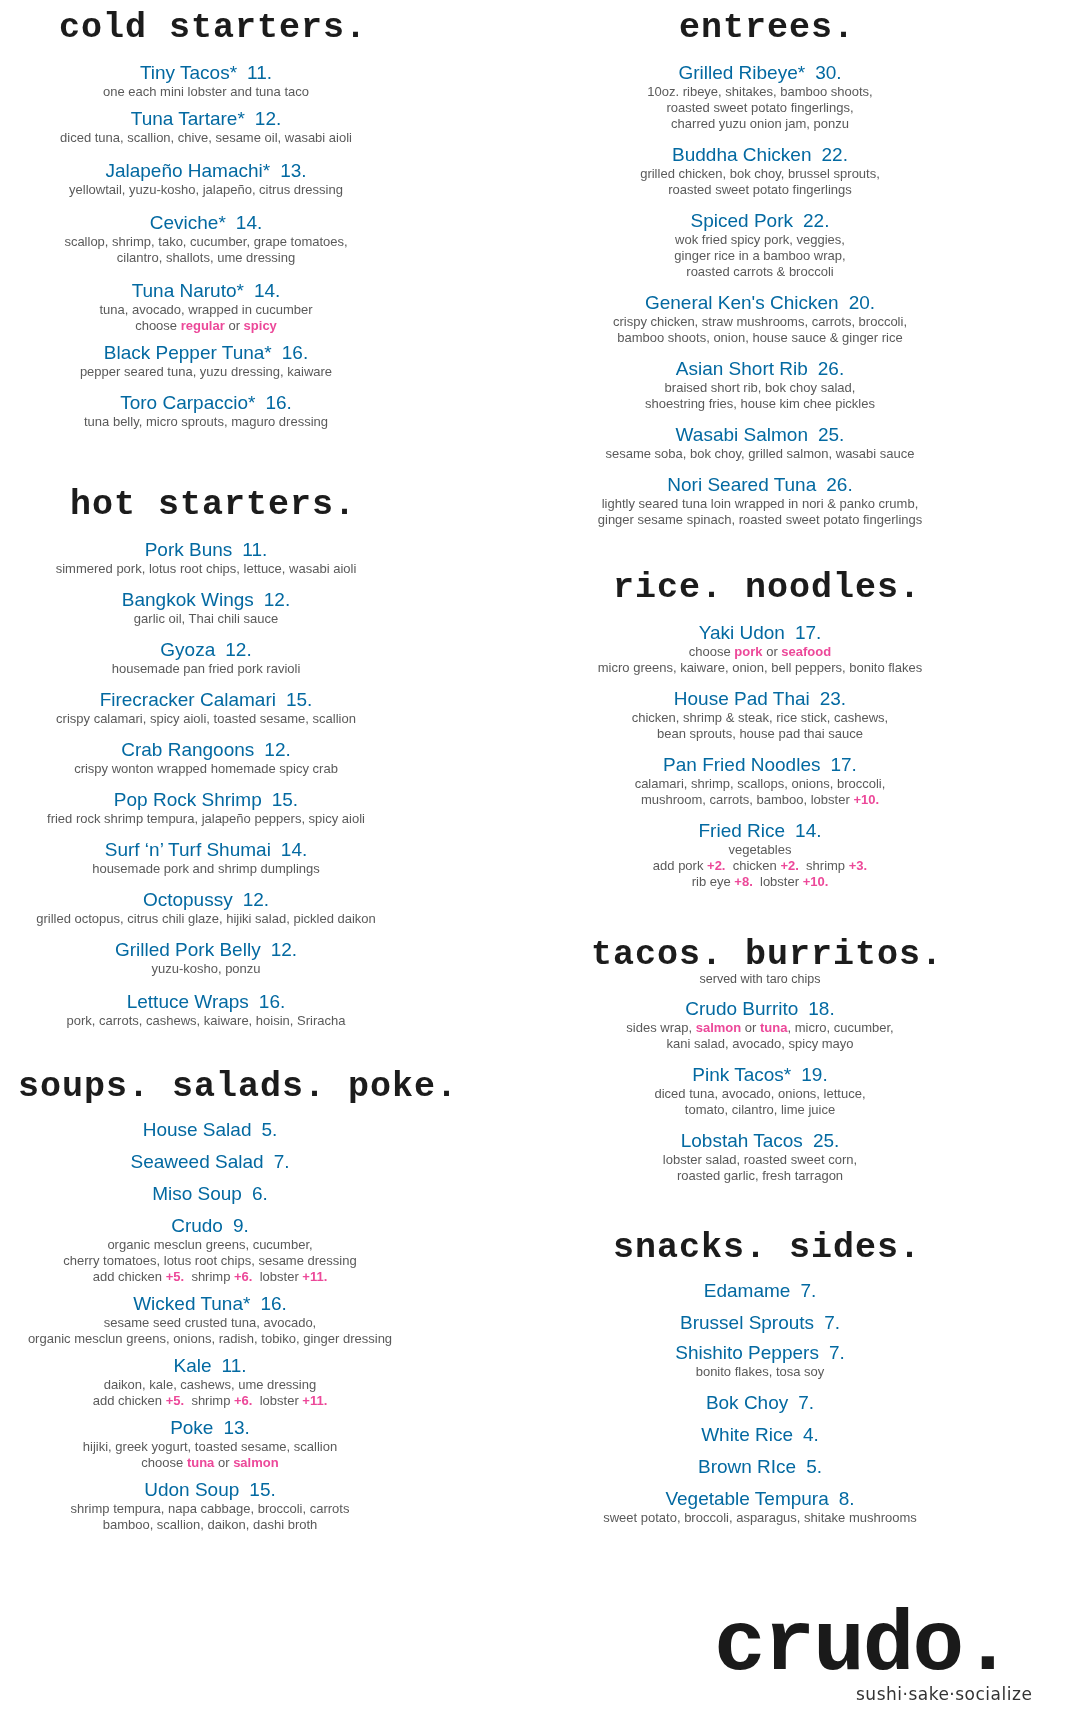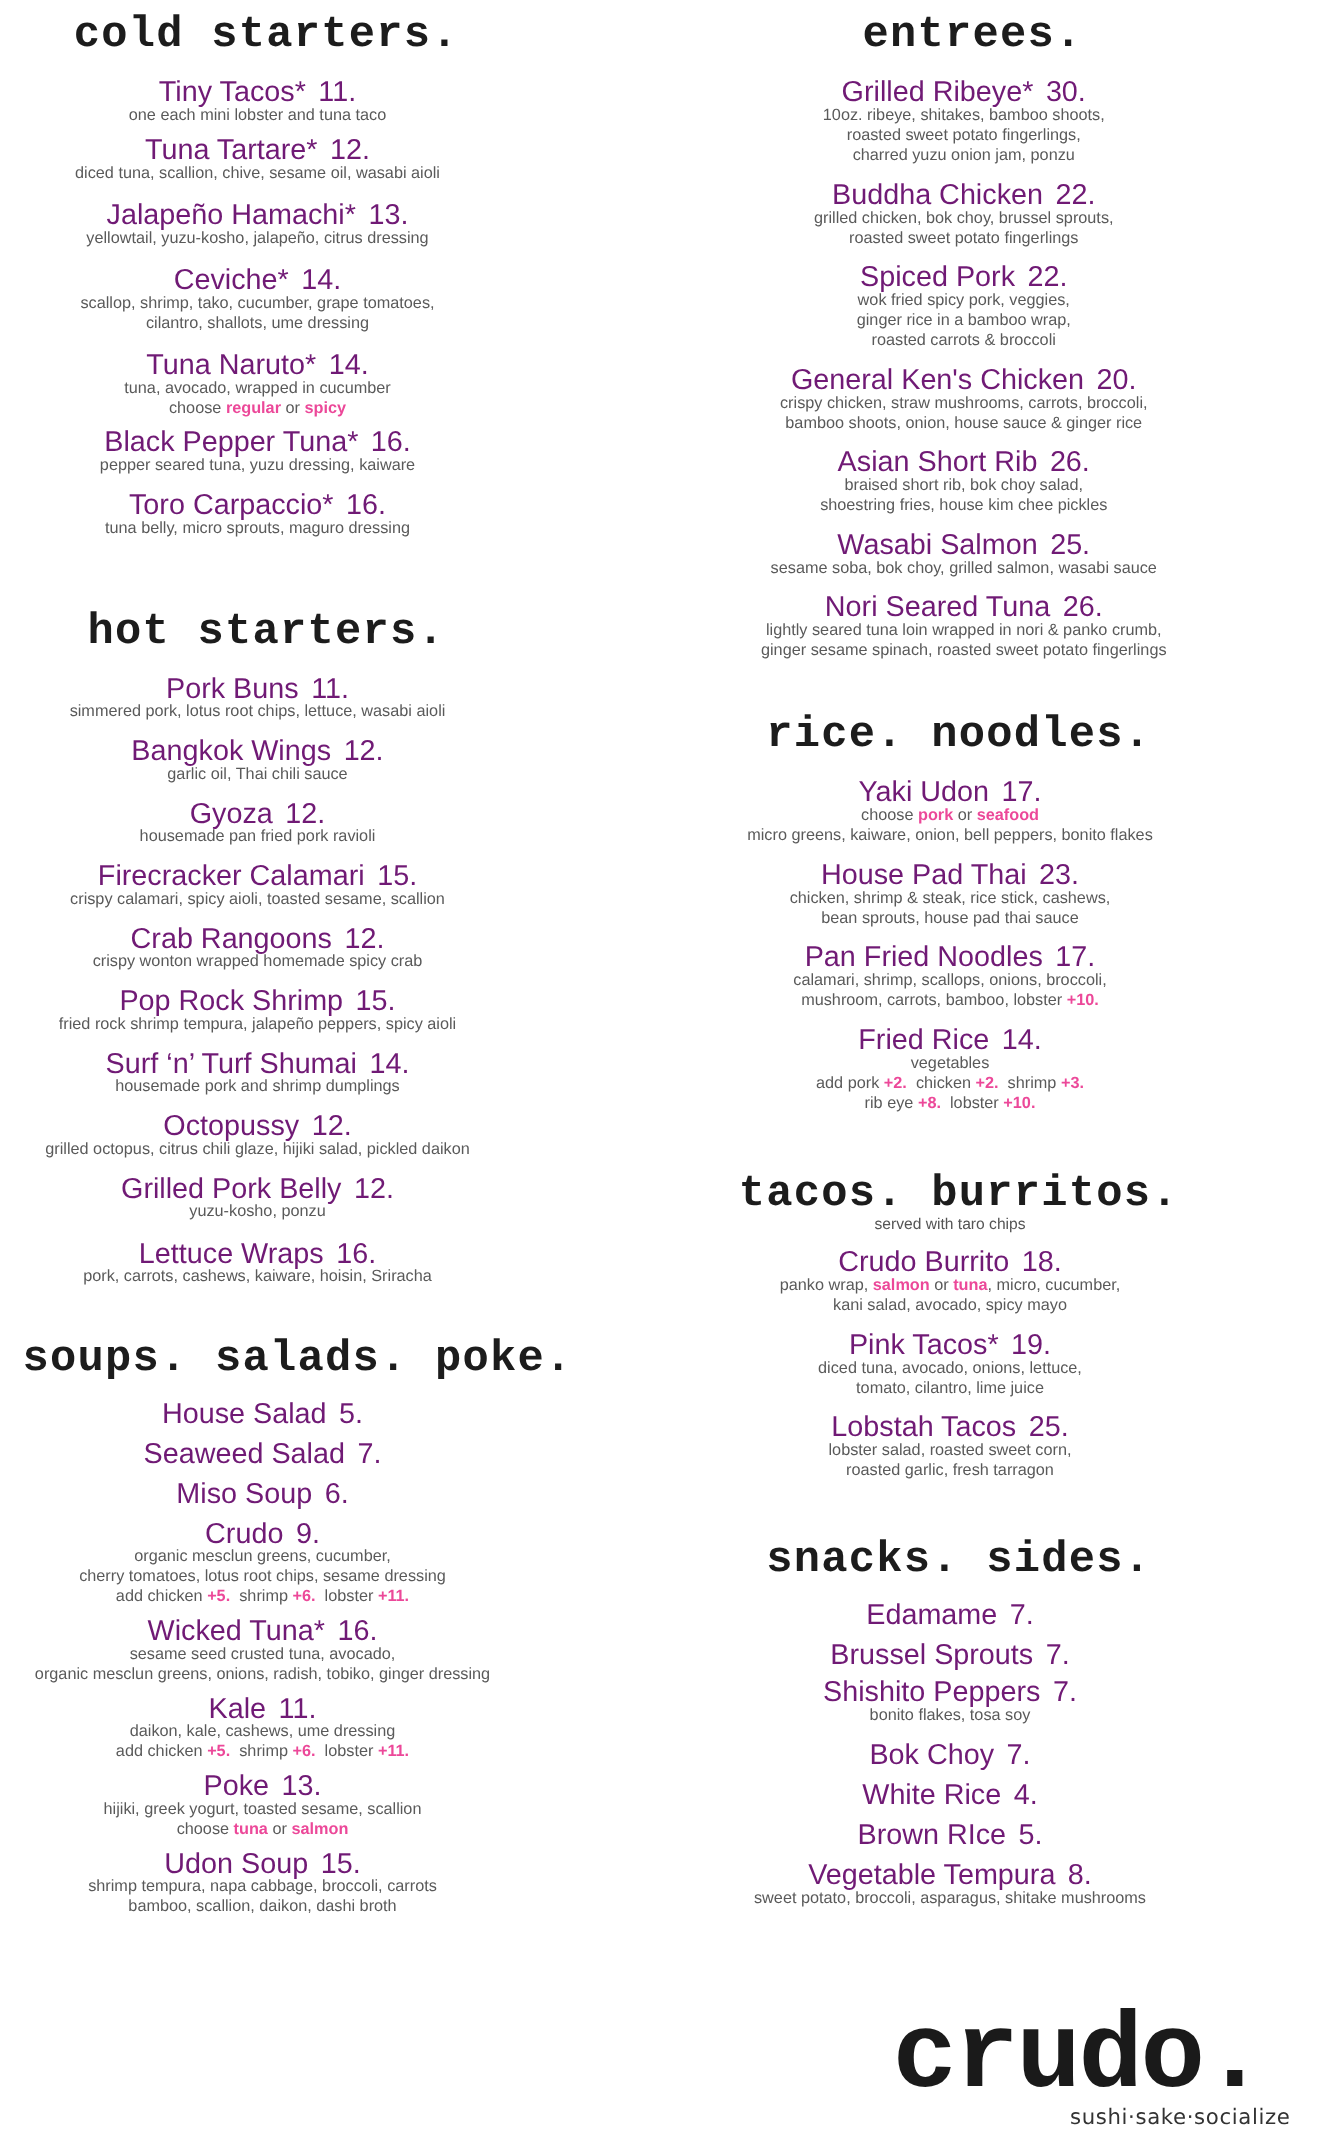--- a/index.html
+++ b/index.html
@@ -3,21 +3,21 @@
 <meta charset="utf-8">
 <style>
   html, body { margin: 0; padding: 0; background: #ffffff; }
   body { width: 1075px; height: 1722px; position: relative; overflow: hidden; color: #1a1a1a; font-family: "Liberation Sans", "DejaVu Sans", sans-serif; }
   .col { position: absolute; top: 0; text-align: center; }
   .col-left { left: 0; width: 412px; }
   .col-right { left: 555px; width: 410px; }
   .section-title { font-family: "Liberation Mono", "DejaVu Sans Mono", monospace; font-weight: bold; font-size: 35px; letter-spacing: 1px; color: #1c1c1c; margin: 0; line-height: 40px; white-space: nowrap; padding-left: 14px; }
   .section-sub { font-size: 12.5px; color: #555; margin-top: -3px; margin-bottom: 6px; }
   .item { margin-bottom: 8px; }
-  .item-name { font-size: 23px; color: #701a75; line-height: 22px; white-space: nowrap; }
+  .item-name { font-size: 19px; color: #0369a1; line-height: 22px; white-space: nowrap; }
   .item-name .price { margin-left: 10px; }
   .desc { font-size: 13px; color: #5a5a5a; line-height: 16px; white-space: nowrap; }
   .desc b { color: #ec4899; font-weight: bold; }
   .logo { position: absolute; left: 714px; top: 1606px; width: 320px; }
   .logo-word { font-family: "Liberation Mono", "DejaVu Sans Mono", monospace; font-weight: bold; font-size: 86px; letter-spacing: -2px; line-height: 80px; color: #1a1a1a; }
   .logo-tag { font-family: "DejaVu Sans", sans-serif; font-size: 17px; color: #333; margin-left: 142px; margin-top: -2px; letter-spacing: 0.5px; }
 </style>
 </head>
 <body>
 
@@ -139,21 +139,21 @@
     <div class="item">
       <div class="item-name"><span>Udon Soup</span><span class="price">15.</span></div>
       <div class="desc">shrimp tempura, napa cabbage, broccoli, carrots</div>
       <div class="desc">bamboo, scallion, daikon, dashi broth</div>
     </div>
   </div>
 </div>
 
 <div class="col col-right">
 
-  <div style="position:absolute; top:8px; left:11px; width:410px;">
+  <div style="position:absolute; top:8px; left:0; width:410px;">
     <h2 class="section-title">entrees.</h2>
     <div style="height:14px"></div>
     <div class="item">
       <div class="item-name"><span>Grilled Ribeye*</span><span class="price">30.</span></div>
       <div class="desc">10oz. ribeye, shitakes, bamboo shoots,</div>
       <div class="desc">roasted sweet potato fingerlings,</div>
       <div class="desc">charred yuzu onion jam, ponzu</div>
     </div>
     <div class="item" style="margin-top:12px">
       <div class="item-name"><span>Buddha Chicken</span><span class="price">22.</span></div>
@@ -211,21 +211,21 @@
       <div class="desc"><span>add pork</span> <b>+2.</b>&nbsp; <span>chicken</span> <b>+2.</b>&nbsp; <span>shrimp</span> <b>+3.</b></div>
       <div class="desc"><span>rib eye</span> <b>+8.</b>&nbsp; <span>lobster</span> <b>+10.</b></div>
     </div>
   </div>
 
   <div style="position:absolute; top:935px; left:0; width:410px;text-align:center;">
     <h2 class="section-title">tacos. burritos.</h2>
     <div class="section-sub">served with taro chips</div>
     <div class="item" style="margin-top:12px">
       <div class="item-name"><span>Crudo Burrito</span><span class="price">18.</span></div>
-      <div class="desc"><span>panko wrap,</span> <b>salmon</b> <span>or</span> <b>tuna</b><span>, micro, cucumber,</span></div>
+      <div class="desc"><span>sides wrap,</span> <b>salmon</b> <span>or</span> <b>tuna</b><span>, micro, cucumber,</span></div>
       <div class="desc">kani salad, avocado, spicy mayo</div>
     </div>
     <div class="item" style="margin-top:12px">
       <div class="item-name"><span>Pink Tacos*</span><span class="price">19.</span></div>
       <div class="desc">diced tuna, avocado, onions, lettuce,</div>
       <div class="desc">tomato, cilantro, lime juice</div>
     </div>
     <div class="item" style="margin-top:12px">
       <div class="item-name"><span>Lobstah Tacos</span><span class="price">25.</span></div>
       <div class="desc">lobster salad, roasted sweet corn,</div>

